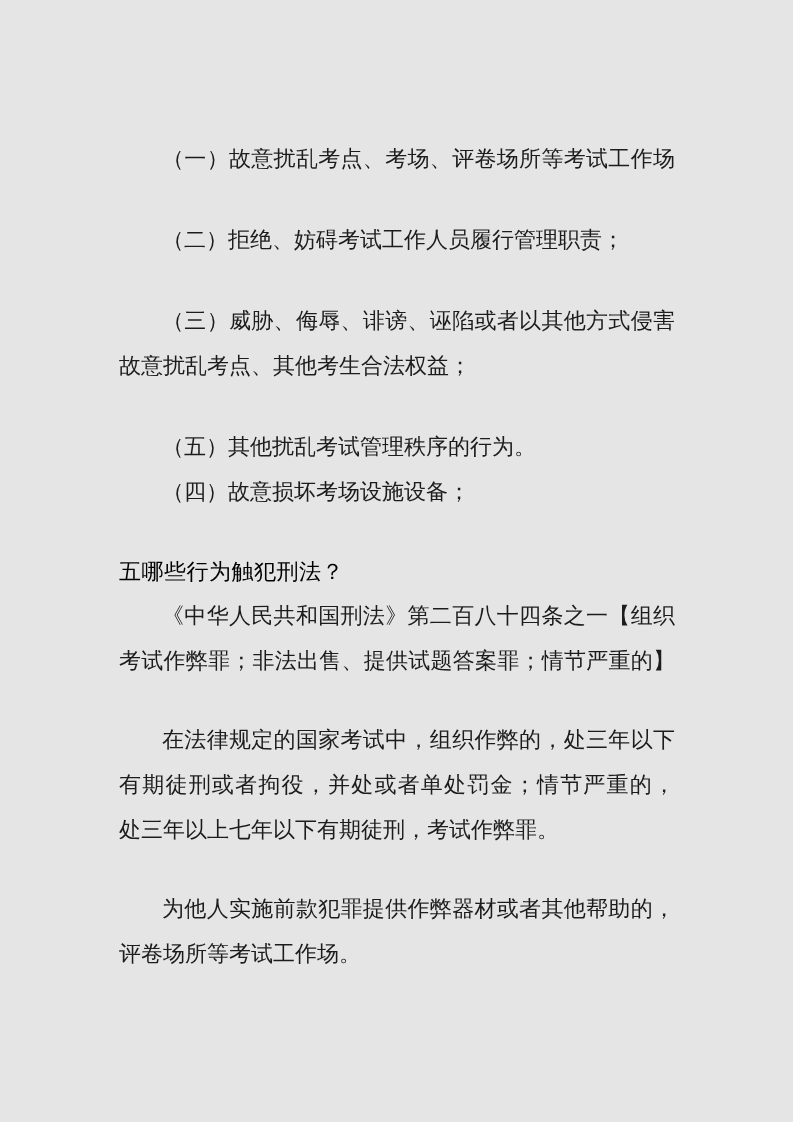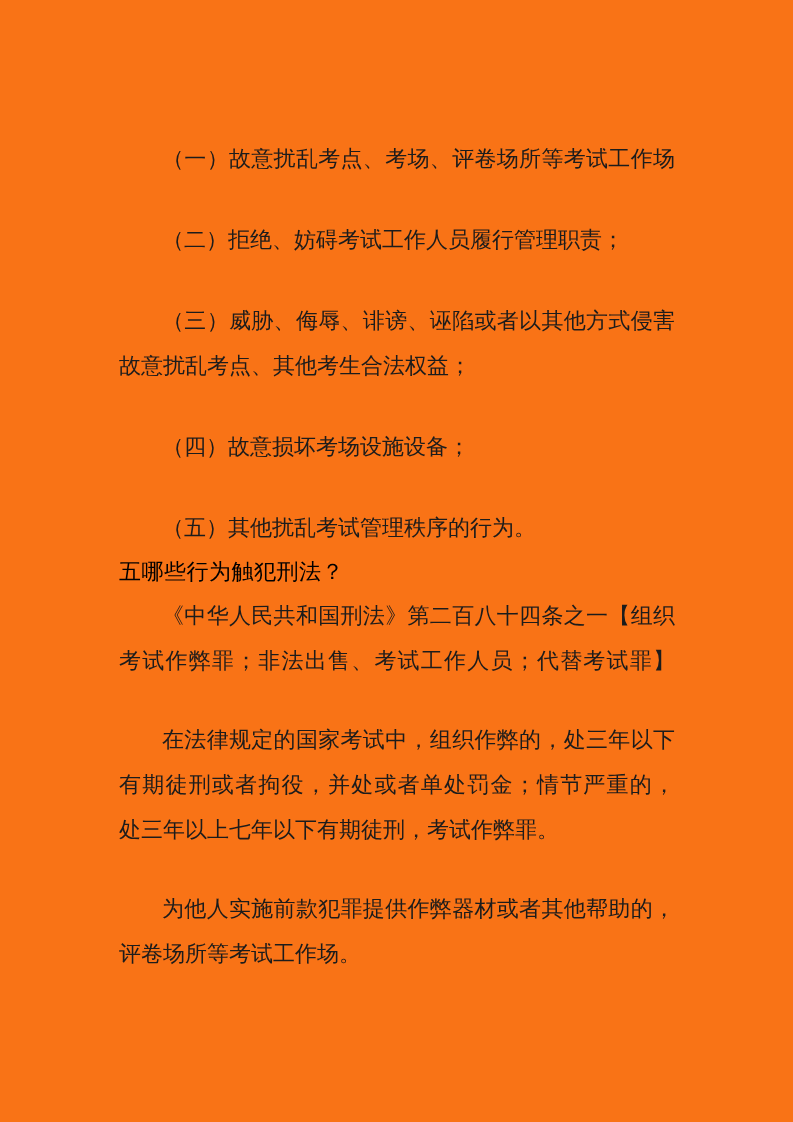--- a/index.html
+++ b/index.html
@@ -1,20 +1,20 @@
 <!DOCTYPE html>
 <html><head>
 <meta charset="utf-8">
 <style>
   html, body { margin: 0; padding: 0; background: #ffffff; }
   .page {
     position: relative;
     width: 793px;
     height: 1122px;
-    background: #f97316;
+    background: #e5e5e5;
     overflow: hidden;
     font-family: "Liberation Serif", "DejaVu Serif", serif;
   }
   .content {
     position: absolute;
     left: 119px;
     top: 136px;
     width: 556px;
   }
   .block { margin: 0 0 36px 0; }
@@ -53,35 +53,35 @@
 
     <div class="block">
       <div class="line indent">（二）拒绝、妨碍考试工作人员履行管理职责；</div>
     </div>
 
     <div class="block">
       <div class="line indent stretch">（三）威胁、侮辱、诽谤、诬陷或者以其他方式侵害</div>
       <div class="line">故意扰乱考点、其他考生合法权益；</div>
     </div>
 
+    <div class="block mb0">
+      <div class="line indent">（五）其他扰乱考试管理秩序的行为。</div>
+    </div>
+
     <div class="block">
       <div class="line indent">（四）故意损坏考场设施设备；</div>
-    </div>
-
-    <div class="block mb0">
-      <div class="line indent">（五）其他扰乱考试管理秩序的行为。</div>
     </div>
 
     <div class="block mb0">
       <div class="line heading">五哪些行为触犯刑法？</div>
     </div>
 
     <div class="block mb34">
       <div class="line indent stretch">《中华人民共和国刑法》第二百八十四条之一【组织</div>
-      <div class="line stretch">考试作弊罪；非法出售、考试工作人员；代替考试罪】</div>
+      <div class="line stretch">考试作弊罪；非法出售、提供试题答案罪；情节严重的】</div>
     </div>
 
     <div class="block mb34">
       <div class="line indent stretch">在法律规定的国家考试中，组织作弊的，处三年以下</div>
       <div class="line stretch">有期徒刑或者拘役，并处或者单处罚金；情节严重的，</div>
       <div class="line">处三年以上七年以下有期徒刑，考试作弊罪。</div>
     </div>
 
     <div class="block mb0">
       <div class="line indent stretch">为他人实施前款犯罪提供作弊器材或者其他帮助的，</div>

